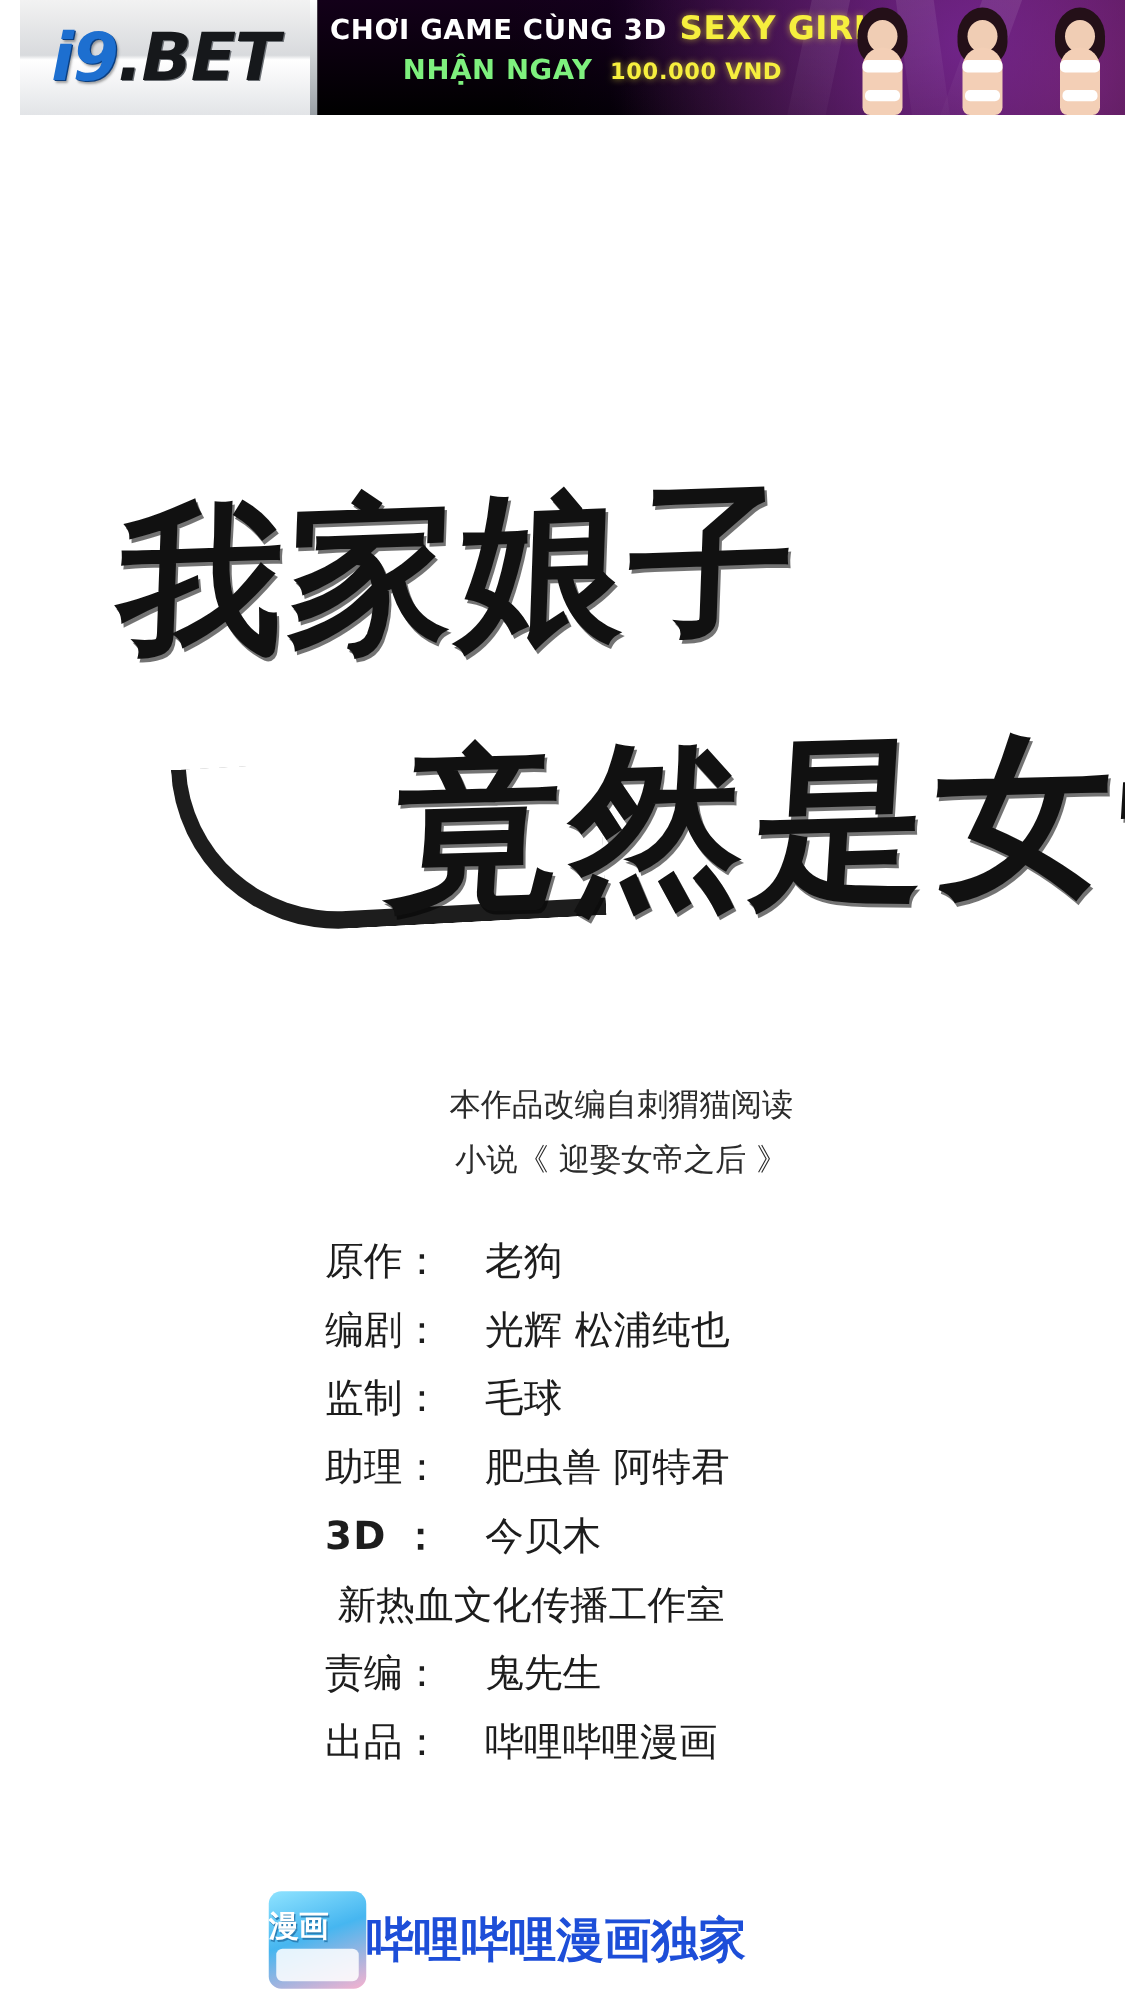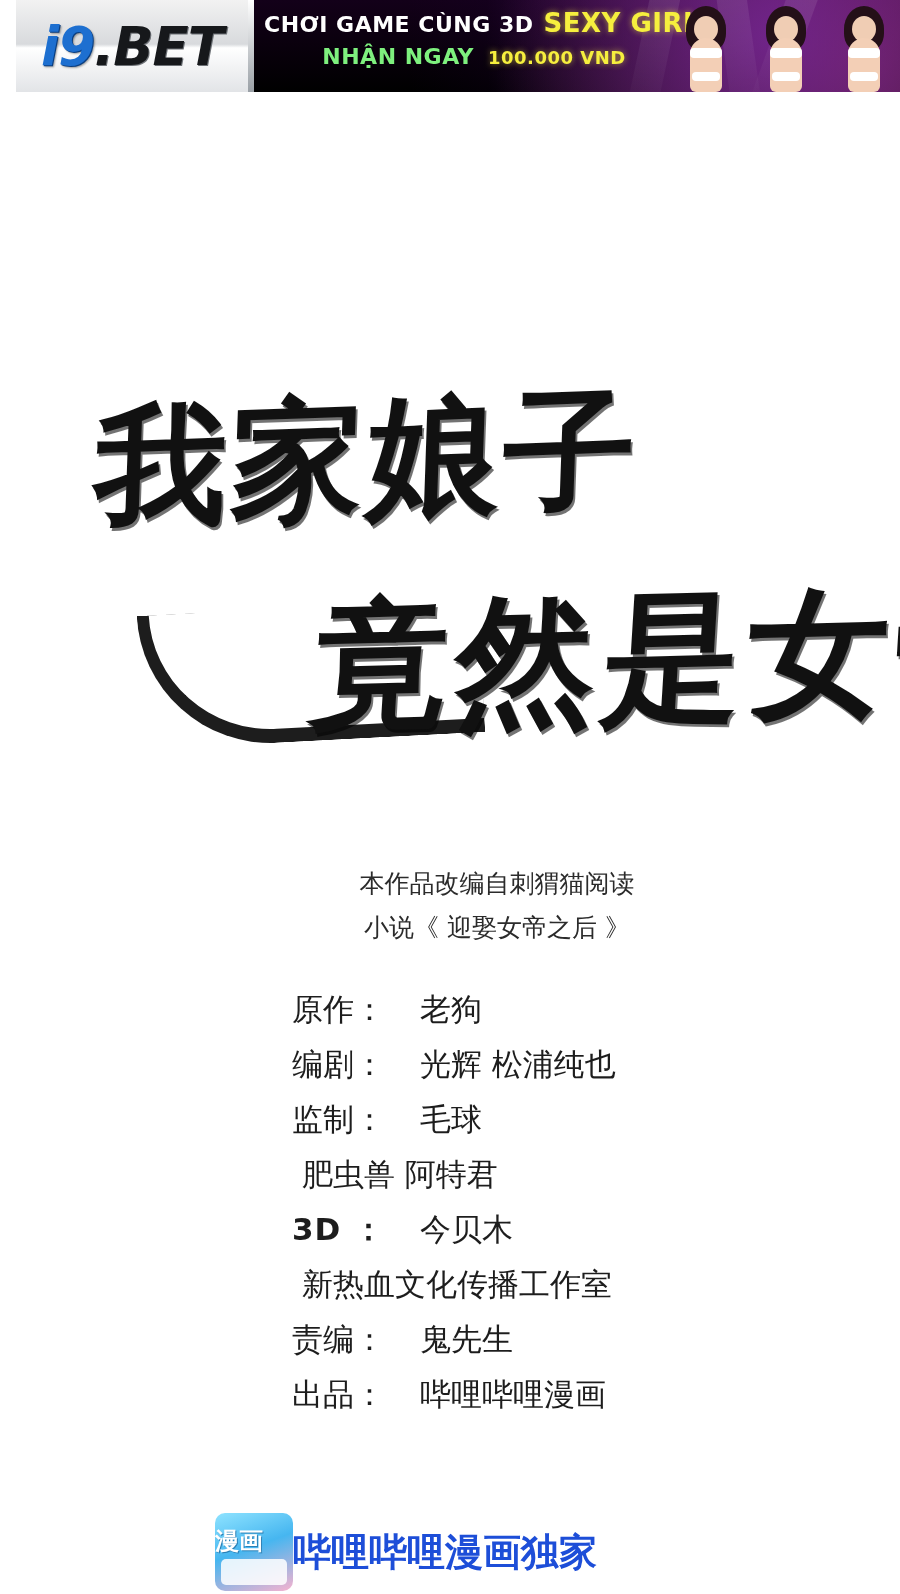--- a/index.html
+++ b/index.html
@@ -228,21 +228,21 @@
     text-align: center;
     font-family: "DejaVu Sans", sans-serif;
     font-size: 25px;
     color: #2b2b2b;
     line-height: 44px;
     margin-left: 47px;
   }
 
   .credits {
     position: absolute;
-    left: 292px;
+    left: 260px;
     top: 890px;
     width: 560px;
   }
   .credit-row {
     display: flex;
     align-items: baseline;
     font-family: "DejaVu Sans", sans-serif;
     font-size: 31px;
     color: #1d1d1d;
     line-height: 55px;
@@ -378,20 +378,21 @@
     </div>
     <div class="credit-row">
       <span class="credit-label">编剧：</span>
       <span class="credit-value">光辉  松浦纯也</span>
     </div>
     <div class="credit-row">
       <span class="credit-label">监制：</span>
       <span class="credit-value">毛球</span>
     </div>
     <div class="credit-row">
+      <span class="credit-label">助理：</span>
       <span class="credit-value">肥虫兽  阿特君</span>
     </div>
     <div class="credit-row latin">
       <span class="credit-label">3D ：</span>
       <span class="credit-value">今贝木</span>
     </div>
     <div class="credit-row">
       <span class="credit-value">新热血文化传播工作室</span>
     </div>
     <div class="credit-row">

